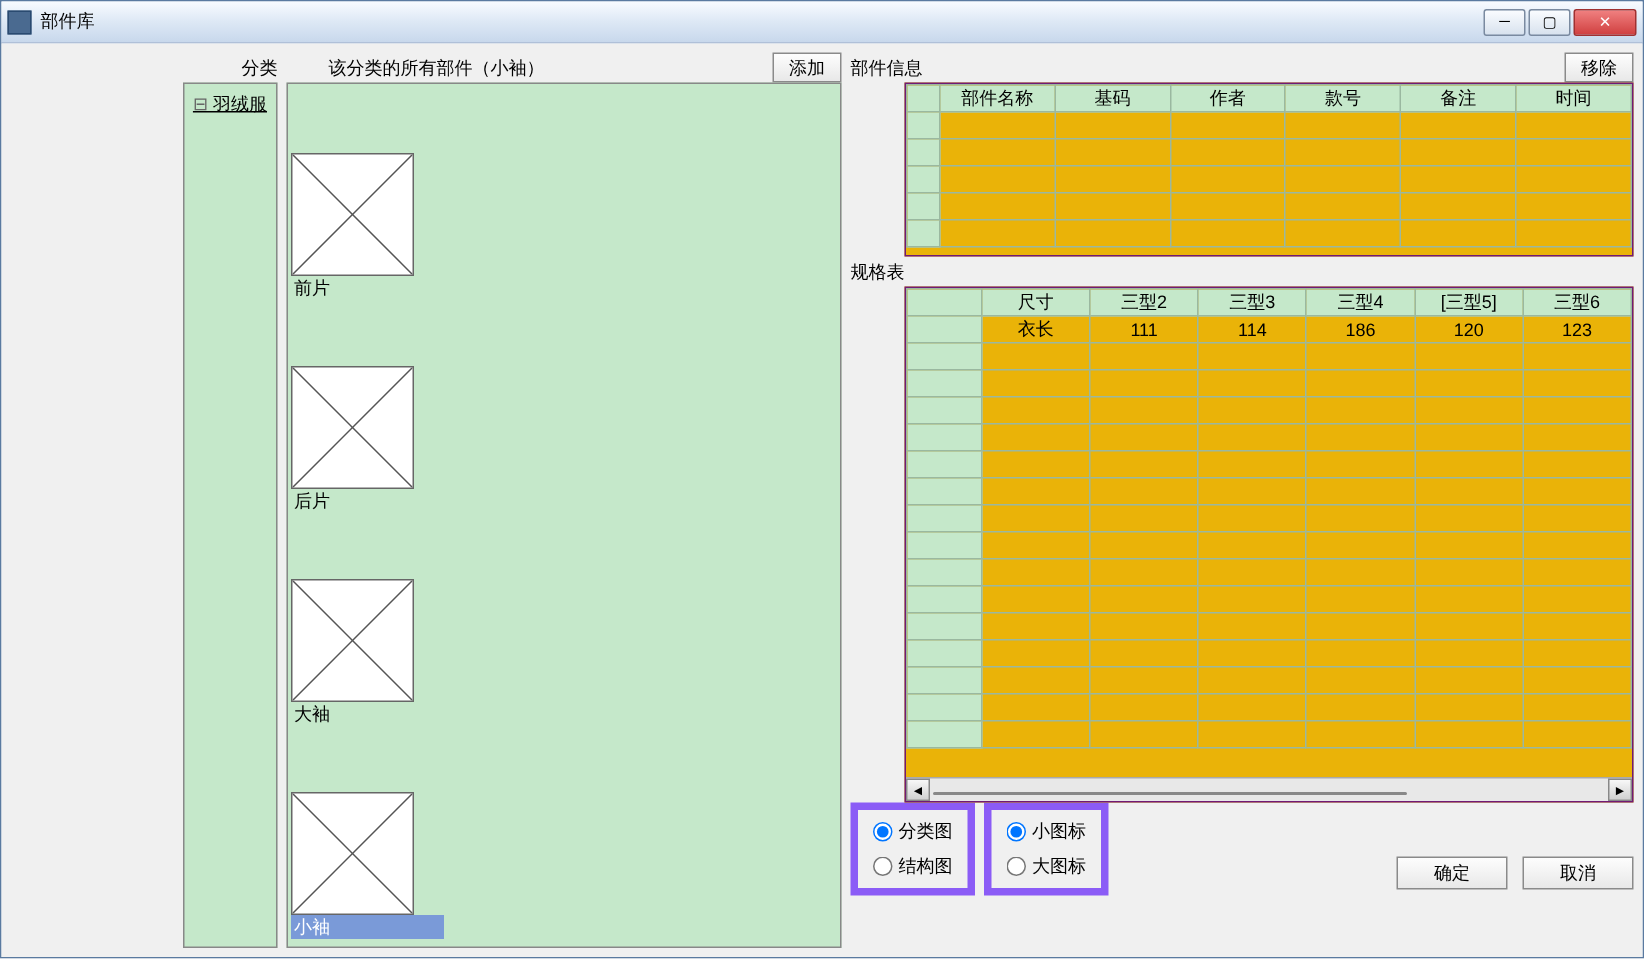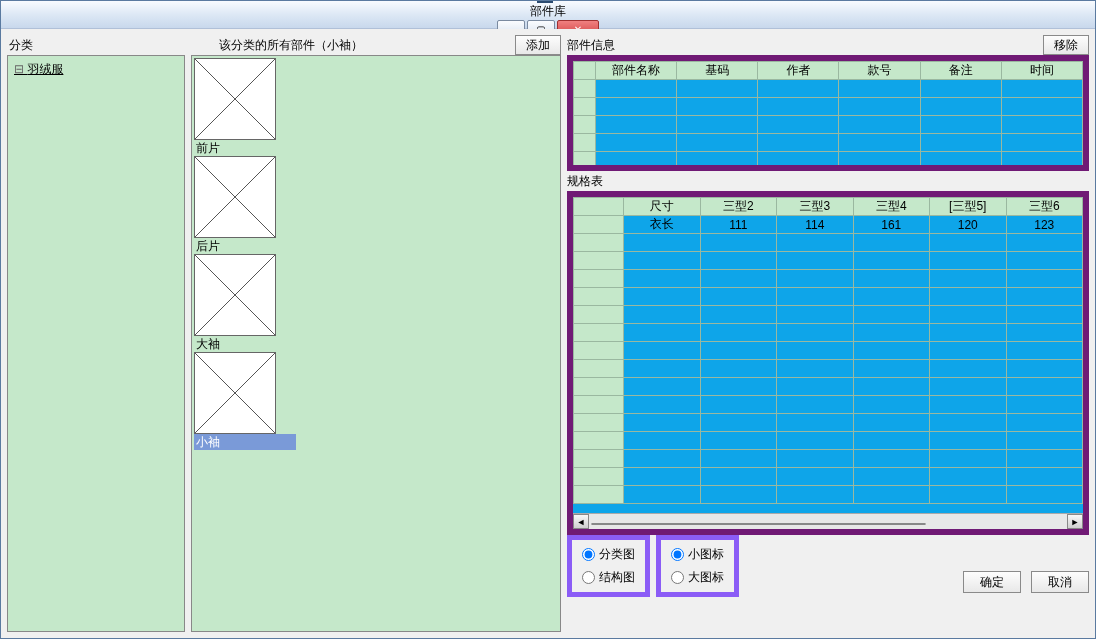--- a/index.html
+++ b/index.html
@@ -1,70 +1,70 @@
 <!DOCTYPE html>
 <html><head>
 <meta charset="utf-8">
 <style>
 * { box-sizing: border-box; margin: 0; padding: 0; font-family: "Microsoft YaHei", SimSun, Arial, sans-serif; font-size: 12px; }
 body { background: #fff; }
 
 
 .window { width: 1096px; height: 639px; background: linear-gradient(to bottom, #e8f0f8 0%, #d8e4f0 100%); border: 1px solid #5a7aa0; display: flex; flex-direction: column; }
-.titlebar { height: 28px; background: linear-gradient(to bottom, #f8fbff 0%, #dde8f5 50%, #c8d8ec 100%); display: flex; align-items: center; padding: 0 4px; border-bottom: 1px solid #b0c0d8; flex-direction: column; }
+.titlebar { height: 28px; background: linear-gradient(to bottom, #f8fbff 0%, #dde8f5 50%, #c8d8ec 100%); display: flex; align-items: center; padding: 0 4px; border-bottom: 1px solid #b0c0d8; }
 .titlebar .app-icon { width: 16px; height: 16px; background: #4a6a90; margin-right: 6px; border: 1px solid #2a4a70; }
 .titlebar .title { flex: 1; color: #000; }
 .titlebar .ctrls { display: flex; gap: 2px; }
 .titlebar .wbtn { width: 28px; height: 18px; border: 1px solid #7a8aa0; background: linear-gradient(#fafcff,#d8e2ee); display: flex; align-items: center; justify-content: center; font-size: 10px; border-radius: 2px; cursor: pointer; }
 .titlebar .wbtn.close { background: linear-gradient(#f08080,#d04040); border-color:#a03030; color:#fff; width: 42px; }
 
 
 .client { flex: 1; background: #f0f0f0; padding: 6px; display: flex; gap: 6px; }
 
 
-.panel-left { width: 178px; display: flex; flex-direction: column; }
+.panel-left { width: 178px; display: flex; flex-direction: column; align-items: flex-end; }
 .panel-left .hdr { height: 20px; display: flex; align-items: center; padding-left: 2px; }
 .treebox { flex: 1; background: #c5e8ca; border: 1px solid #888; padding: 4px 6px; }
 .tree-item { color: #000; padding: 1px 0; text-decoration: underline; }
 
 
 .panel-mid { width: 370px; display: flex; flex-direction: column; }
 .panel-mid .hdr { height: 20px; display: flex; align-items: center; margin-left: 28px; }
 .panel-mid .hdr .lbl { flex: 1; }
 .btn { height: 20px; padding: 0 10px; background: linear-gradient(#fdfdfd,#e8e8e8); border: 1px solid #8a8a8a; cursor: pointer; display: inline-flex; align-items: center; justify-content: center; }
 .listbox { flex: 1; background: #c5e8ca; border: 1px solid #888; padding: 2px; overflow: hidden; }
-.part { width: 102px; }
+.part { width: 102px; margin-top: 44px; }
 .part .thumb { width: 82px; height: 82px; background: #fff; border: 1px solid #666; position: relative; }
 .part .thumb svg { position: absolute; inset:0; }
 .part .plabel { height: 16px; background: #c5e8ca; padding-left: 2px; display: flex; align-items: center; }
 .part.selected .plabel { background: #7a9ad8; color: #fff; }
 
 
 .panel-right { flex: 1; display: flex; flex-direction: column; gap: 0; }
 .sect-hdr { height: 20px; display: flex; align-items: center; }
 .sect-hdr .lbl { flex: 1; }
-.grid { background: #0ea5e9; border: 6px solid #701a75; }
+.grid { background: #eab308; border: 1px solid #701a75; margin-left: 36px; }
 .grid table { border-collapse: collapse; width: 100%; table-layout: fixed; }
 .grid th, .grid td { border: 1px solid #9ab8a0; height: 18px; text-align: center; font-weight: normal; }
 .grid th { background: #c5e8ca; }
 .grid th.rowhdr, .grid td.rowhdr { background: #c5e8ca; width: 60px; text-align:center; }
 .grid-info { height: 116px; overflow: hidden; }
 .grid-spec { height: 344px; position: relative; }
 .grid-spec .scroll-h { position: absolute; left:0; right:0; bottom:0; height: 16px; background: #e8e8e8; border-top:1px solid #aaa; display:flex; align-items:center; }
 .grid-spec .scroll-h .arrow { width: 16px; height: 100%; background: linear-gradient(#f8f8f8,#d0d0d0); border:1px solid #888; display:flex;align-items:center;justify-content:center; font-size:9px; cursor:pointer;}
 .grid-spec .scroll-h .track { flex:1; position:relative; }
 .grid-spec .scroll-h .thumb { position:absolute; left:2px; top:1px; bottom:1px; width:70%; background:linear-gradient(#f0f0f0,#c8c8c8); border:1px solid #888; border-radius:2px;}
 
 
 .bottom-row { display: flex; gap: 6px; align-items: stretch; }
 .opt-group { border: 5px solid #8b5cf6; background: #f0f0f0; padding: 6px 10px; display: flex; flex-direction: column; gap: 6px; }
 .opt-group label { display: flex; align-items: center; gap: 4px; cursor: pointer; }
 .opt-group input[type=radio] { margin:0; }
 .dlg-btns { flex:1; display:flex; align-items:flex-end; justify-content:flex-end; gap:10px; padding-bottom:4px; }
-.dlg-btns .btn { width: 58px; height: 22px; }
+.dlg-btns .btn { width: 74px; height: 22px; }
 
 .spec-body { height: calc(100% - 16px); overflow:hidden; }
 .spec-body table tr.empty td { border:1px solid #9ab8a0; }
 </style>
 </head>
 <body>
 
 <div class="window">
 
   <div class="titlebar">
@@ -220,21 +220,21 @@
                   <th>[三型5]</th>
                   <th>三型6</th>
                 </tr>
               </thead>
             <tbody id="spec-body">
                 <tr>
                   <td class="rowhdr"></td>
                   <td>衣长</td>
                   <td>111</td>
                   <td>114</td>
-                  <td>161</td>
+                  <td>186</td>
                   <td>120</td>
                   <td>123</td>
                 </tr>
                 <tr class="empty">
                   <td class="rowhdr"></td>
                   <td></td>
                   <td></td>
                   <td></td>
                   <td></td>
                   <td></td>

